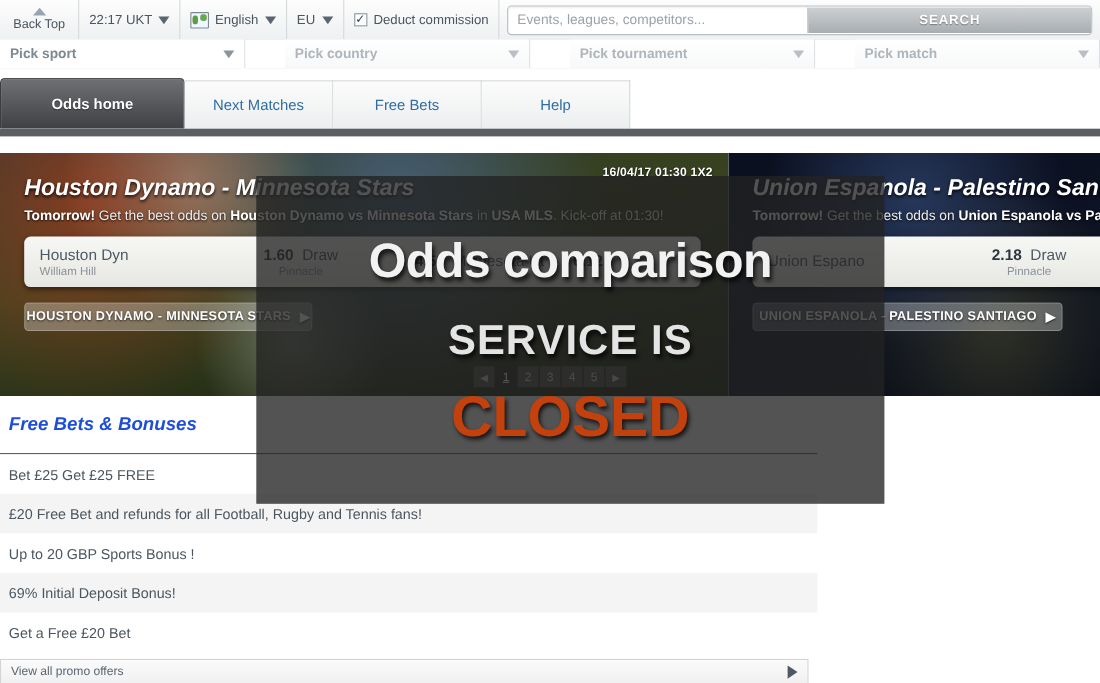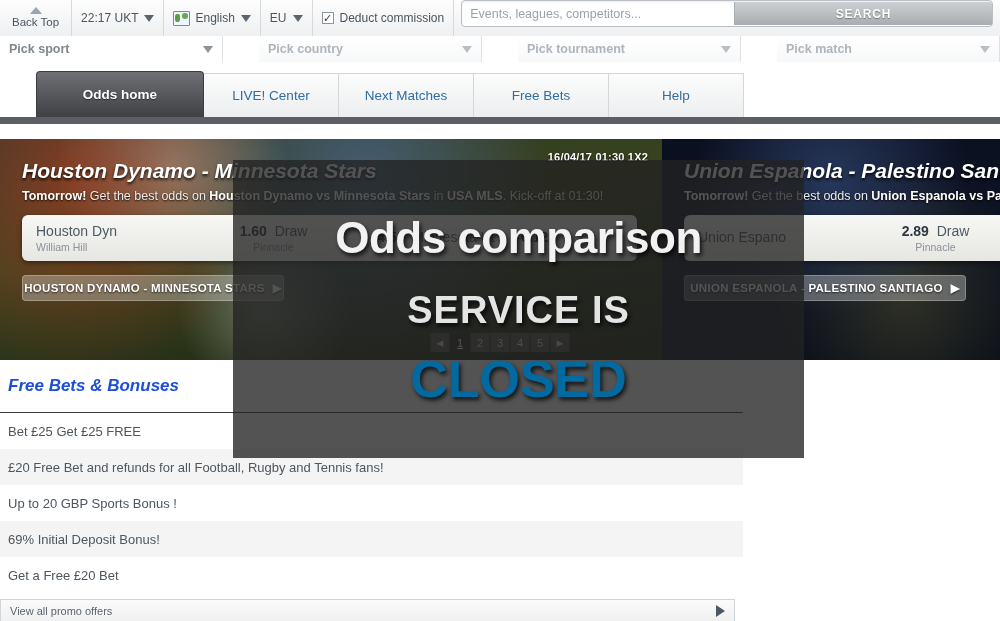--- a/index.html
+++ b/index.html
@@ -67,21 +67,21 @@
     content: ""; position: absolute; right: 1px; top: 1px;
     width: 6px; height: 6px; background: #6aa850; border-radius: 40%;
   }
   .chk {
     width: 12px; height: 12px; border: 1px solid #8c969e; background: #fff;
     display: inline-flex; align-items: center; justify-content: center;
     margin-right: 6px; font-size: 11px; color: #33404b; line-height: 1;
     box-sizing: border-box;
   }
   .search-wrap {
-    flex: 1; display: flex; align-items: flex-start; padding: 0 7px;
+    flex: 1; display: flex; align-items: center; padding: 0 7px;
   }
   .search-box {
     flex: 1; display: flex; align-items: center; height: 25px;
     border: 1px solid #b9bfc4; border-radius: 4px; background: #fff;
     box-shadow: inset 0 1px 2px rgba(0,0,0,.08);
     overflow: hidden;
   }
   .search-input {
     flex: 1; border: 0; outline: 0; height: 23px; padding: 0 8px;
     font-family: "Liberation Sans", sans-serif; font-size: 12.5px;
@@ -133,21 +133,21 @@
   .tab {
     height: 44px; min-width: 135px; display: flex; align-items: center;
     justify-content: center; padding: 0 22px;
     background: linear-gradient(#fcfcfc, #eceeef);
     border: 1px solid #d4d7d9; border-bottom: none;
     border-left: none;
     color: #2f6da3; font-size: 13.5px;
     box-sizing: border-box;
     cursor: pointer;
   }
-  .tab:first-child { border-left: 1px solid #d4d7d9; margin-left: 36px; }
+  .tab:first-child { border-left: 1px solid #d4d7d9; }
   .tab.active {
     background: linear-gradient(#6e7074, #3e4044);
     color: #ffffff; font-weight: bold;
     border-color: #3b3d41;
     min-width: 168px;
     height: 46px;
     border-radius: 4px 4px 0 0;
     text-shadow: 0 1px 1px rgba(0,0,0,.5);
   }
   .tabbar-base {
@@ -289,21 +289,21 @@
   .ov-line1 {
     left: 233px; top: 213px; width: 571px;
     font-size: 44px; letter-spacing: -.5px; color: #f2f2f2;
   }
   .ov-line2 {
     left: 233px; top: 289px; width: 571px;
     font-size: 38px; letter-spacing: 1px; color: #e4e4e4;
   }
   .ov-line3 {
     left: 233px; top: 349px; width: 571px;
-    font-size: 52px; letter-spacing: 0px; color: #0369a1;
+    font-size: 52px; letter-spacing: 0px; color: #c2410c;
   }
 </style>
 </head>
 <body>
 
 <div class="page">
 
   <div class="topbar">
     <div class="topbar-cell backtop">
       <div class="caret-up"></div>
@@ -355,23 +355,20 @@
     <div class="pick">
       <span class="txt">Pick match</span>
       <span class="tri"></span>
     </div>
   </div>
 
   <div class="tabrow">
     <div class="tabs">
       <div class="tab active">
         <span>Odds home</span>
-      </div>
-      <div class="tab">
-        <span>LIVE! Center</span>
       </div>
       <div class="tab">
         <span>Next Matches</span>
       </div>
       <div class="tab">
         <span>Free Bets</span>
       </div>
       <div class="tab">
         <span>Help</span>
       </div>
@@ -418,21 +415,21 @@
       <div class="slide-inner">
         <div class="btitle">Union Espanola - Palestino Santiago</div>
         <div class="bsub"><b>Tomorrow!</b><span> Get the best odds on </span><b>Union Espanola vs Palestino</b></div>
 
         <div class="oddsbox narrow">
           <div class="ocell o1">
             <div class="top">Union Espano</div>
             <div class="book"></div>
           </div>
           <div class="ocell o2">
-            <div class="top"><b class="oval">2.89</b>&nbsp; <span>Draw</span></div>
+            <div class="top"><b class="oval">2.18</b>&nbsp; <span>Draw</span></div>
             <div class="book">Pinnacle</div>
           </div>
 
         </div>
 
         <div class="obtn wide">
           <span>UNION ESPANOLA - PALESTINO SANTIAGO</span>
           <span>▶</span>
         </div>
       </div>

